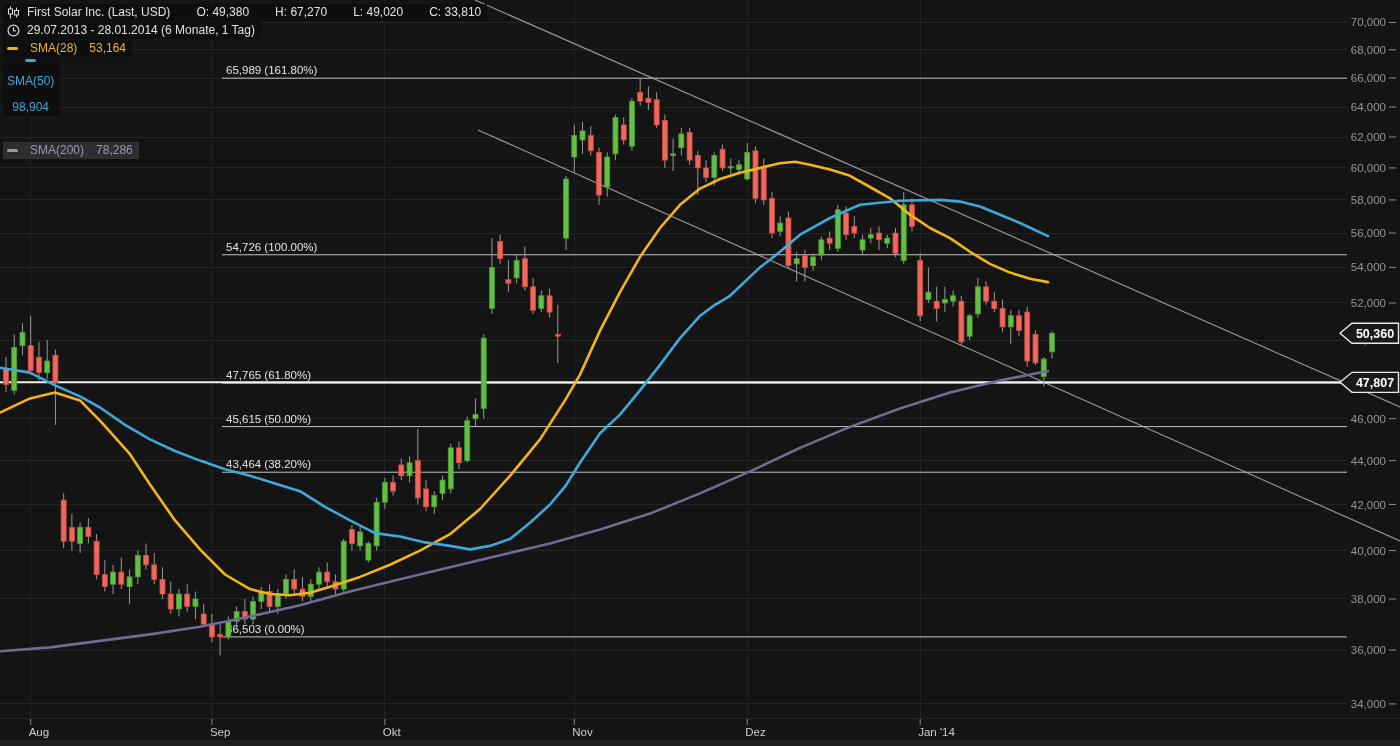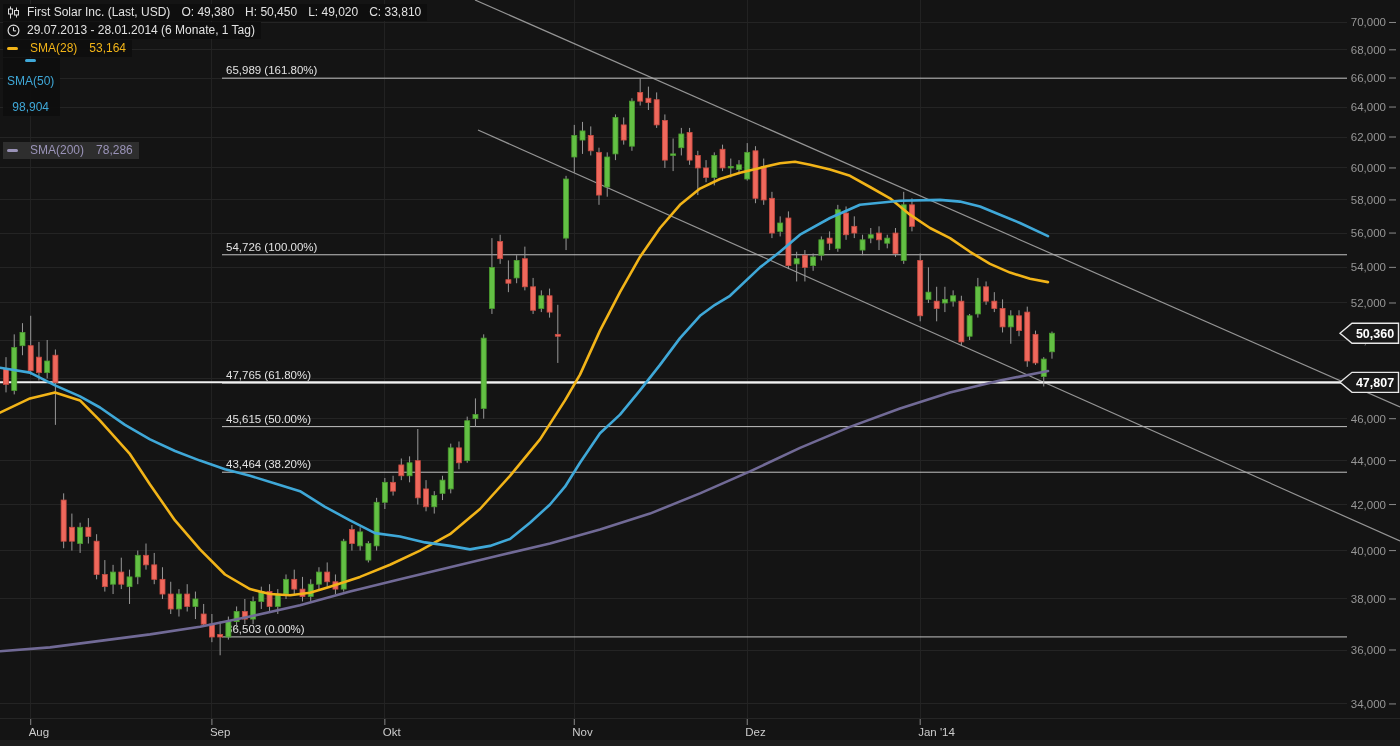--- a/index.html
+++ b/index.html
@@ -2,21 +2,21 @@
 <html><head>
 <meta charset="utf-8">
 <style>
   html,body{margin:0;padding:0;background:#141414;}
   body{width:1400px;height:746px;overflow:hidden;font-family:"Liberation Sans",sans-serif;}
   #stage{position:relative;width:1400px;height:746px;background:#141414;}
   #chart-svg{position:absolute;left:0;top:0;}
   #header{position:absolute;left:3px;top:4px;z-index:5;font-size:12px;color:#e2e2e2;}
   .hrow{display:flex;align-items:center;gap:7px;background:rgba(14,14,14,0.92);
         padding:1px 6px 2px 4px;margin-bottom:1px;width:fit-content;white-space:nowrap;}
-  .hrow .ohlc{margin-left:4px;}
+  .hrow .ohlc{margin-left:19px;}
   .legend-row{gap:12px;cursor:pointer;}
   .legend-row.hl{background:#2e2e2e;margin-top:26px;}
   .swatch{display:inline-block;width:11px;height:3px;border-radius:2px;background:#888;}
   .cicon,.kicon{display:inline-flex;align-items:center;}
 </style>
 </head>
 <body>
 
 <div id="stage">
   <svg id="chart-svg" width="1400" height="746">
@@ -667,21 +667,21 @@
       <span class="cicon">
         <svg width="13" height="13" viewBox="0 0 13 13">
           <line x1="3.5" y1="0.5" x2="3.5" y2="12.5" stroke="#dddddd" stroke-width="1"></line>
           <rect x="1.5" y="3" width="4" height="5" fill="#141414" stroke="#dddddd" stroke-width="1"></rect>
           <line x1="9.5" y1="1.5" x2="9.5" y2="11.5" stroke="#dddddd" stroke-width="1"></line>
           <rect x="7.5" y="4.5" width="4" height="4.5" fill="#141414" stroke="#dddddd" stroke-width="1"></rect>
         </svg>
       </span>
       <span>First Solar Inc. (Last, USD)</span>
       <span class="ohlc">O: 49,380</span>
-      <span class="ohlc">H: 50,450</span>
+      <span class="ohlc">H: 67,270</span>
       <span class="ohlc">L: 49,020</span>
       <span class="ohlc">C: 33,810</span>
     </div>
     <div class="hrow">
       <span class="kicon">
         <svg width="13" height="13" viewBox="0 0 13 13">
           <circle cx="6.5" cy="6.5" r="5.4" fill="none" stroke="#dddddd" stroke-width="1.2"></circle>
           <line x1="6.5" y1="6.9" x2="6.5" y2="3.2" stroke="#dddddd" stroke-width="1.1"></line>
           <line x1="6.5" y1="6.9" x2="9.1" y2="6.9" stroke="#dddddd" stroke-width="1.1"></line>
         </svg>

